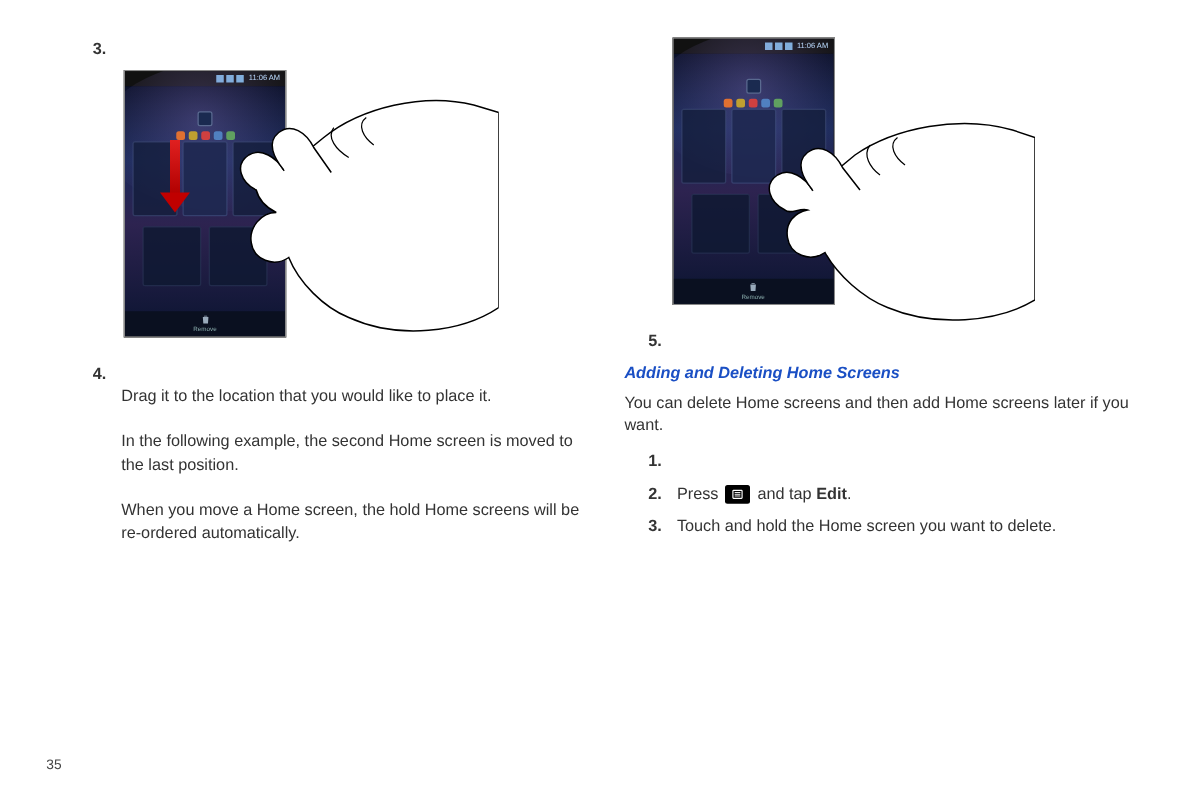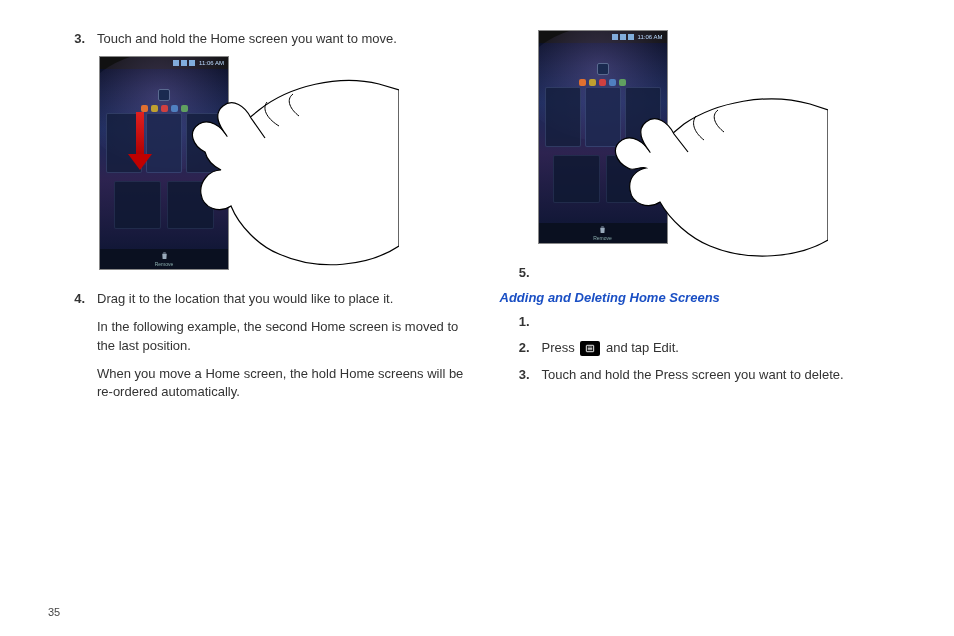--- a/index.html
+++ b/index.html
@@ -33,21 +33,21 @@
     width: 30px;
     flex: none;
     font-weight: bold;
     text-align: right;
     padding-right: 12px;
   }
   .step-body {
     flex: 1;
   }
   .step-body p {
-    margin: 0 0 10px 0;
+    margin: 18px 0 10px 0;
   }
   .illus-wrap {
     margin: 6px 0 14px 44px;
   }
   .illus {
     width: 292px;
     height: 220px;
     position: relative;
     background: #fff;
   }
@@ -128,34 +128,33 @@
     color:#1a4fc4; font-weight:bold; font-style:italic; font-size:13px;
     margin: 6px 0 8px 0;
   }
   .para { margin:0 0 10px 0; line-height:1.4; padding-left:0;}
   .inline-key {
     display:inline-block; vertical-align:middle; width:20px; height:15px;
     background:#000; border-radius:2px; position:relative; margin:0 2px;
   }
   .inline-key svg { position:absolute; left:3px; top:2px; width:14px; height:11px; }
   .page-num {
-    position:absolute; left:48px; bottom:18px; font-size:11px; color:#444;
-  }
-  b.edit { font-weight:normal; }
+    position:absolute; left:37px; bottom:18px; font-size:11px; color:#444;
+  }
+  b.edit { font-weight:bold; }
 </style>
 </head>
 <body>
 
 <div class="page">
 
   <div class="col">
 
     <div class="step">
       <div class="step-num">3.</div>
-      <div class="step-body">Touch and hold the Home screen you want to move.</div>
     </div>
 
     <div class="illus-wrap">
       <div class="illus">
         <div class="phone-frame">
           <div class="status-bar">
             <div class="sb-icon"></div>
               <div class="sb-icon"></div>
               <div class="sb-icon"></div>
             <div class="sb-time">11:06 AM</div>
@@ -281,38 +280,39 @@
         </svg>
       </div>
     </div>
 
     <div class="step">
       <div class="step-num">5.</div>
     </div>
 
     <div class="subhead">Adding and Deleting Home Screens</div>
 
+    <p class="para">You can delete Home screens and then add Home screens later if you want.</p>
 
     <div class="step">
       <div class="step-num">1.</div>
     </div>
 
     <div class="step">
       <div class="step-num">2.</div>
       <div class="step-body">
         <span>Press </span><span class="inline-key"><svg viewBox="0 0 24 24">
               <rect x="4" y="5" width="16" height="14" rx="1" fill="none" stroke="#fff" stroke-width="2"></rect>
               <rect x="7" y="8" width="10" height="1.6" fill="#fff"></rect>
               <rect x="7" y="11" width="10" height="1.6" fill="#fff"></rect>
               <rect x="7" y="14" width="10" height="1.6" fill="#fff"></rect>
             </svg></span><span> and tap </span><b class="edit">Edit</b><span>.</span>
       </div>
     </div>
 
     <div class="step">
       <div class="step-num">3.</div>
-      <div class="step-body">Touch and hold the Press screen you want to delete.</div>
+      <div class="step-body">Touch and hold the Home screen you want to delete.</div>
     </div>
 
   </div>
 </div>
 
 <div class="page-num">35</div>
 
 </body></html>

